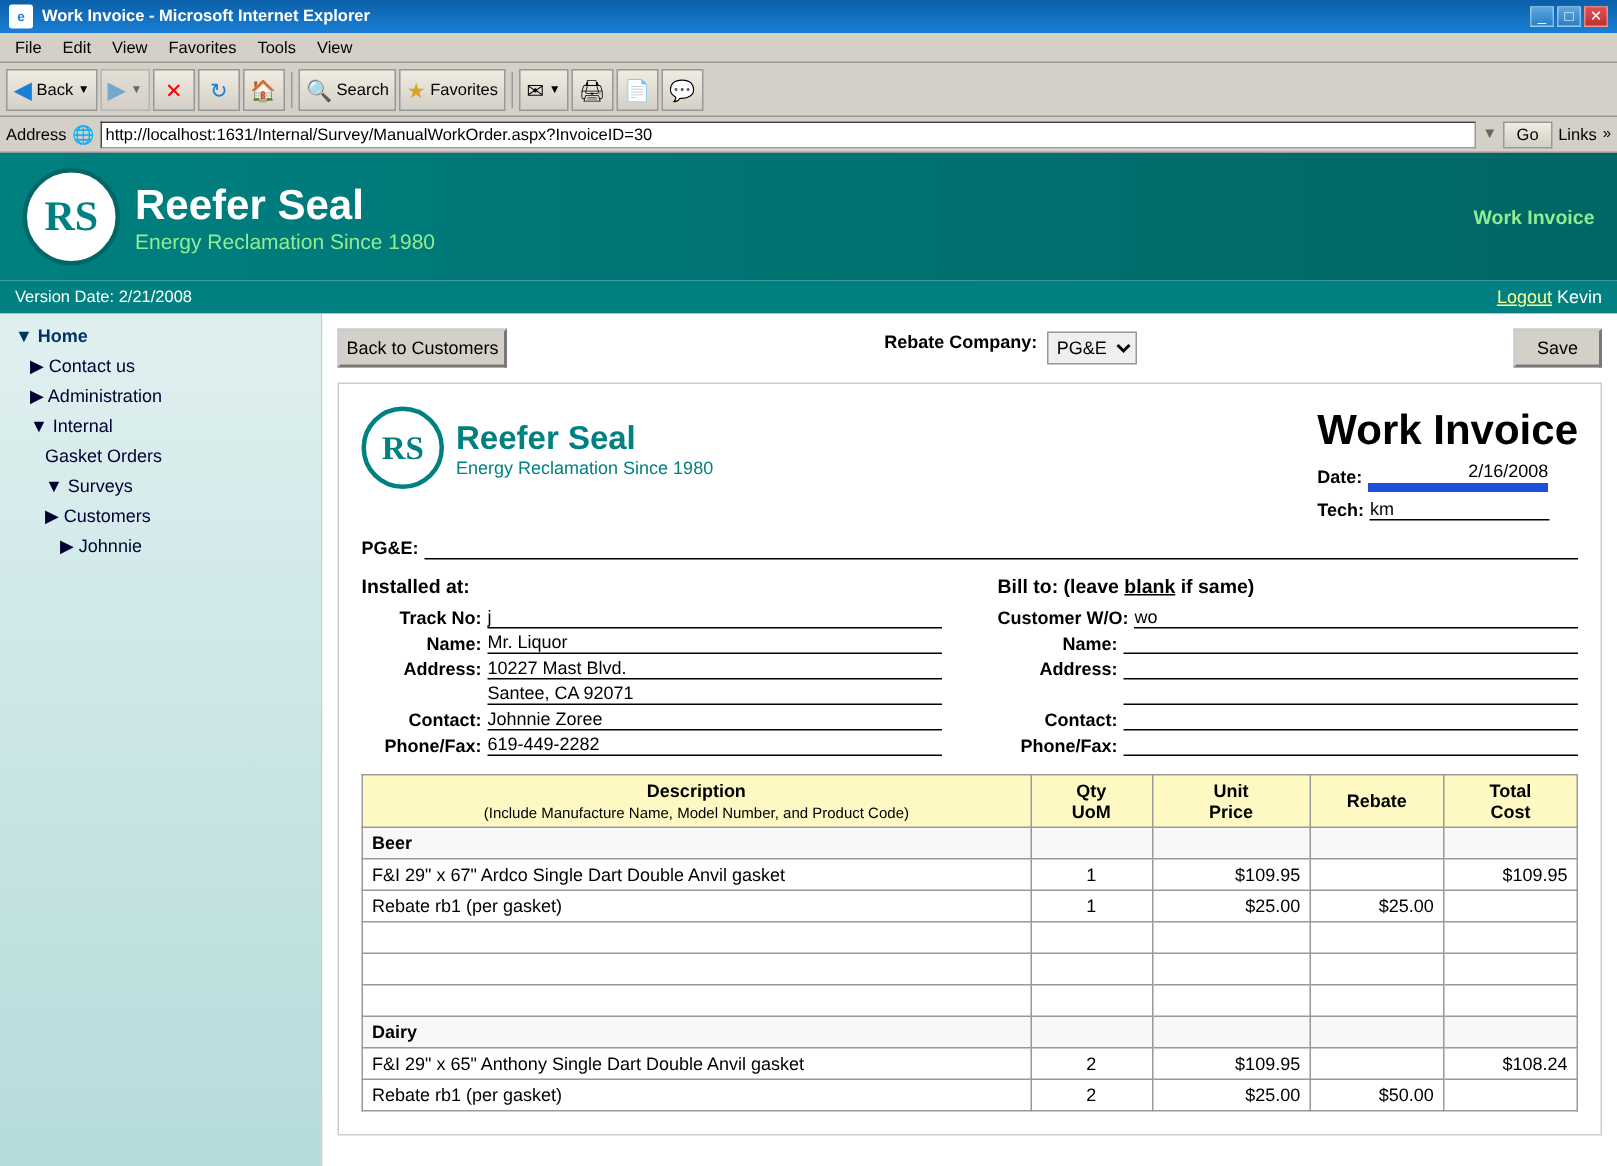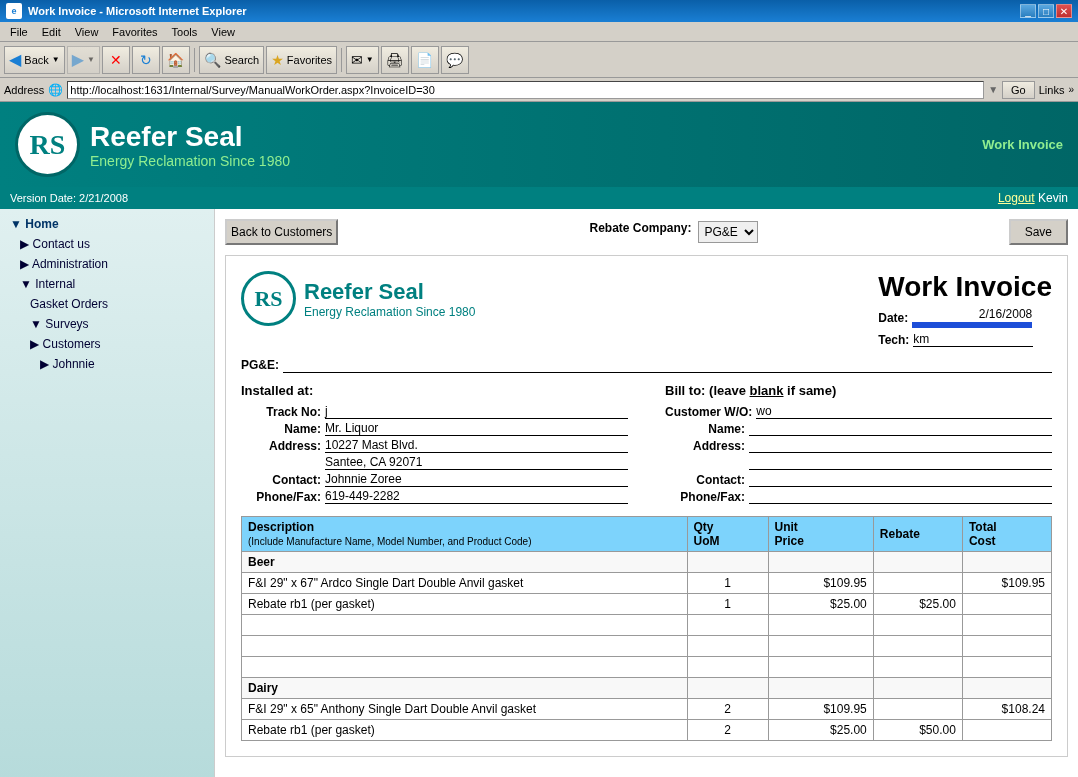--- a/index.html
+++ b/index.html
@@ -92,21 +92,21 @@
     .address-section { display: flex; gap: 37px; margin: 10px 0; }
     .addr-col { flex: 1; }
     .addr-title { font-weight: bold; font-size: 13px; margin-bottom: 6px; }
     .addr-row { display: flex; align-items: flex-end; gap: 4px; margin-bottom: 2px; font-size: 12px; }
     .addr-label { font-weight: bold; min-width: 80px; text-align: right; }
     .addr-value { border-bottom: 1px solid #000; flex: 1; min-width: 100px; }
 
     
     .invoice-table { width: 100%; border-collapse: collapse; margin-top: 10px; font-size: 12px; }
     .invoice-table th, .invoice-table td { border: 1px solid #999; padding: 3px 6px; }
-    .invoice-table th { background: #7dd3fc; text-align: left; font-weight: bold; }
+    .invoice-table th { background: #fef9c3; text-align: center; font-weight: bold; }
     .invoice-table td { vertical-align: top; }
     .col-desc { width: 55%; }
     .col-qty { width: 10%; text-align: center; }
     .col-unit { width: 13%; text-align: right; }
     .col-rebate { width: 11%; text-align: right; }
     .col-total { width: 11%; text-align: right; }
     .category-row td { font-weight: bold; background: #f8f8f8; }
     .empty-row td { height: 18px; }
   </style>
 </head>

